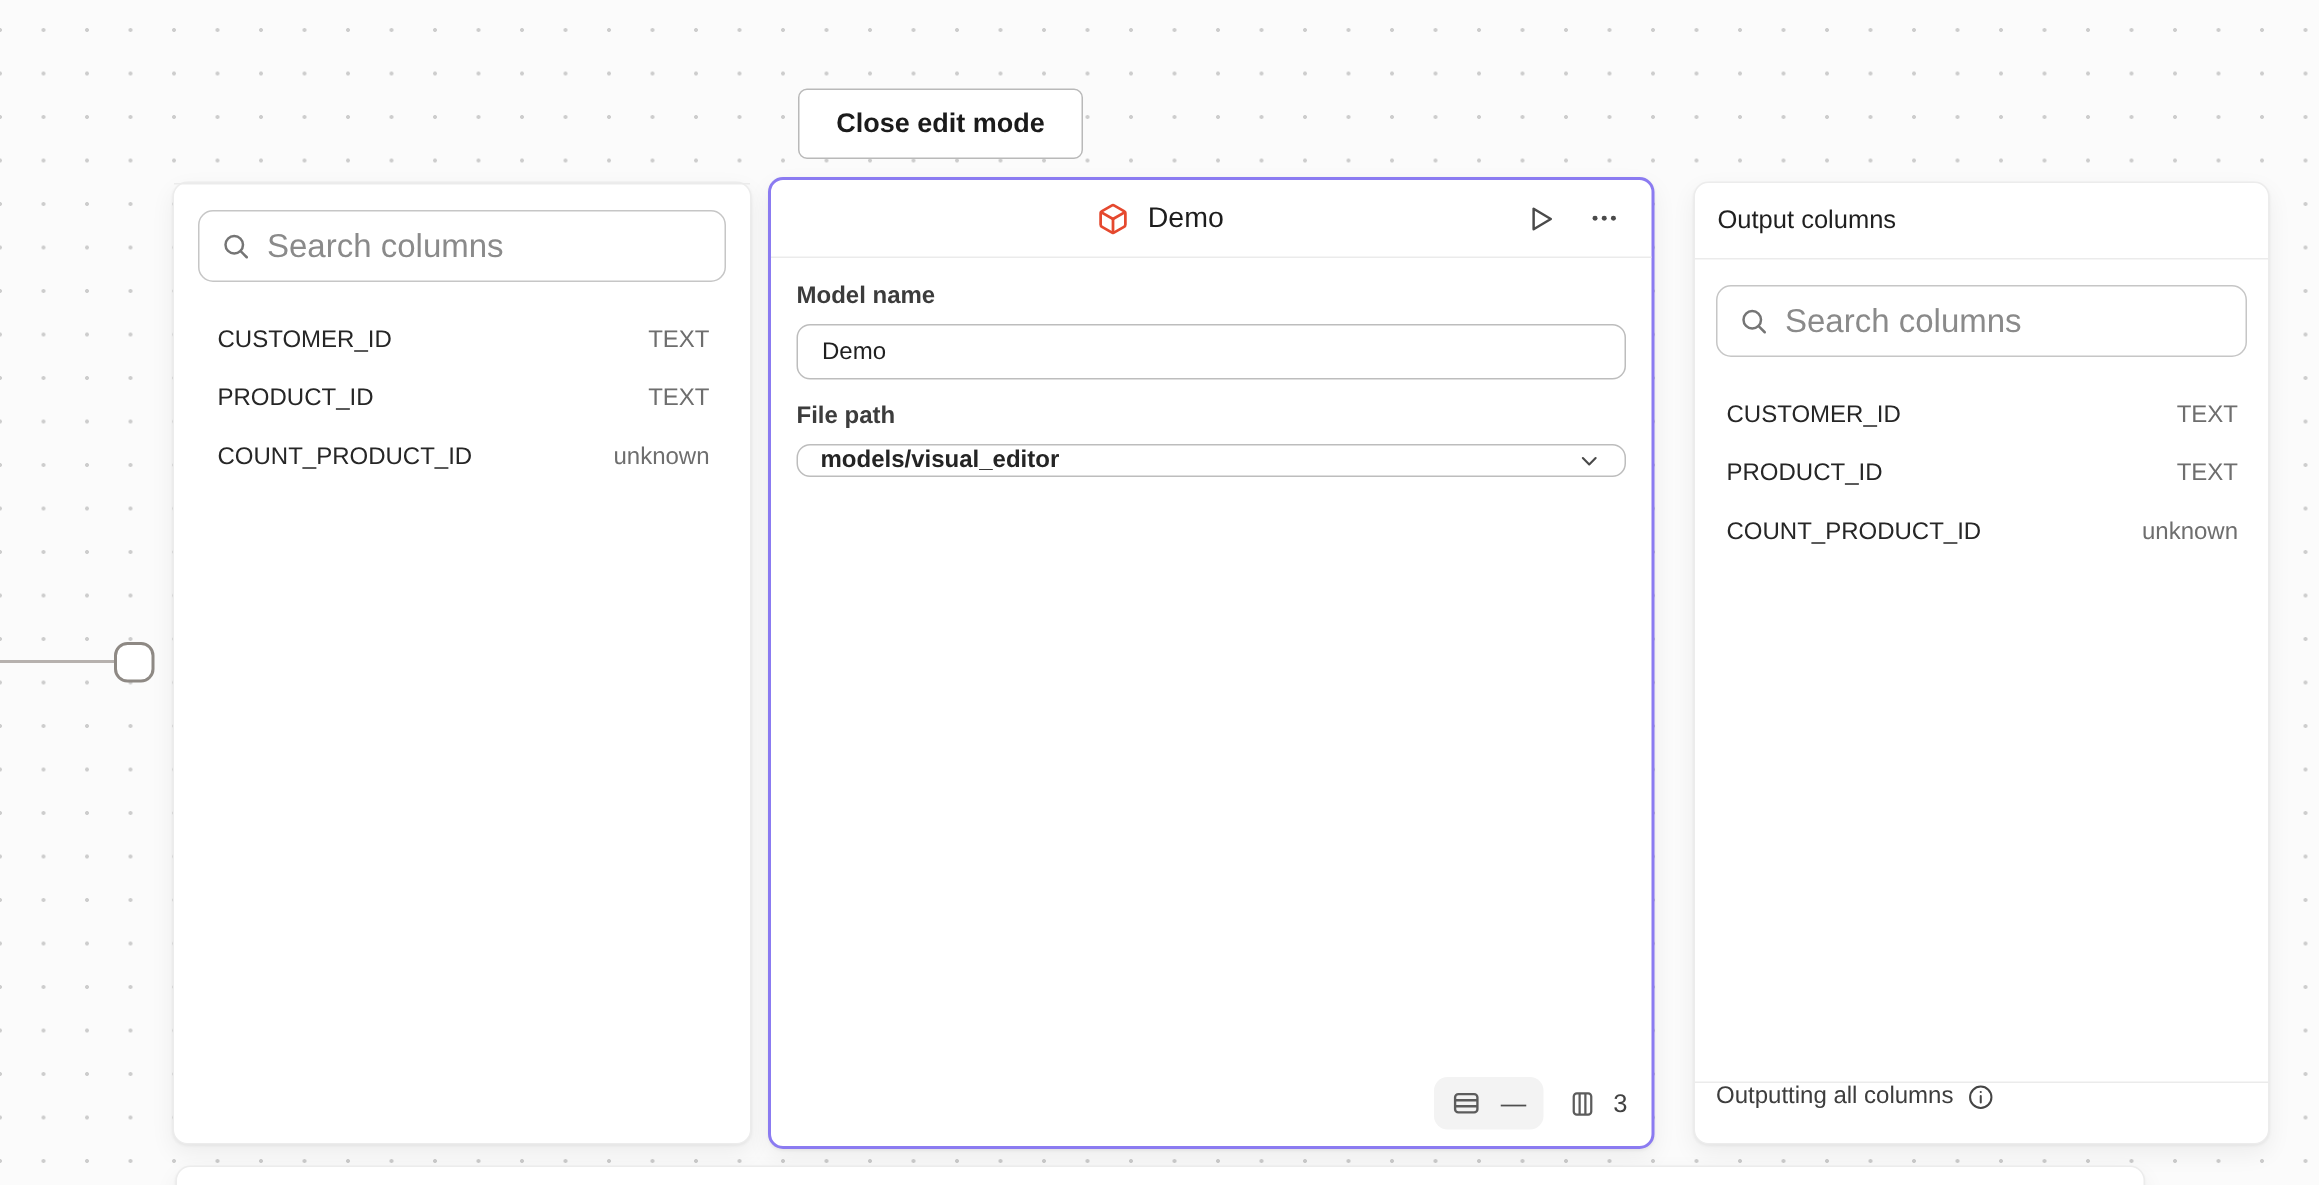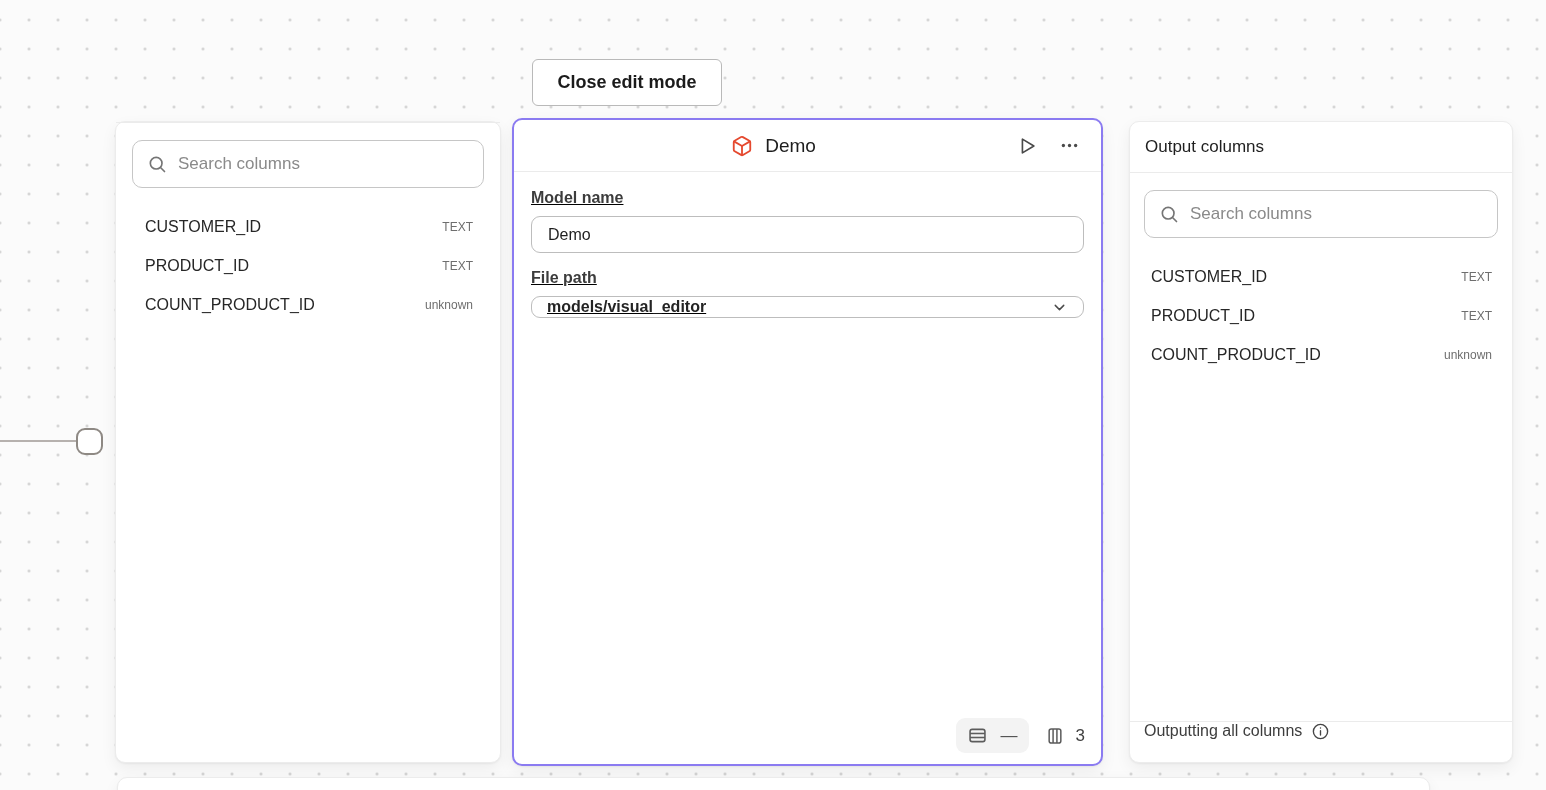--- a/index.html
+++ b/index.html
@@ -56,46 +56,46 @@
     border: 1px solid #c6c6c6;
     border-radius: 10px;
     display: flex; align-items: center;
     padding: 0 14px; gap: 11px;
     background: #fff;
   }
   .search-wrap svg { flex: 0 0 auto; }
   .search-wrap input {
     border: none; outline: none; width: 100%;
     font-family: "Liberation Sans", sans-serif;
-    font-size: 17px; color: #333; background: transparent;
+    font-size: 22px; color: #333; background: transparent;
   }
   .search-wrap input::placeholder { color: #8a8a8a; }
 
   .col-list { margin-top: 19px; }
   .col-row {
     display: flex; justify-content: space-between; align-items: center;
     height: 39px;
   }
   .col-name { font-size: 16px; color: #262626; }
-  .col-type { font-size: 12px; color: #6e6e6e; }
+  .col-type { font-size: 16px; color: #6e6e6e; }
 
   
   .filter-panel { left: 115px; top: 121px; width: 386px; height: 642px; }
   .filter-panel .panel-header { gap: 14px; padding-left: 21px; }
   .filter-panel .col-row { padding: 0 27px 0 29px; }
 
   
   .model-panel { left: 512px; top: 118px; width: 591px; height: 648px; border: 2px solid #8b7bf1; }
   .model-header { display: flex; align-items: center; height: 51px; padding: 0 19px; }
   .model-title-wrap { flex: 1; display: flex; align-items: center; justify-content: center; gap: 12px; }
   .model-title { font-size: 19px; font-weight: 500; color: #1d1d1d; }
   .model-hdr-actions { display: flex; align-items: center; gap: 17px; }
   .icon-btn { background: none; border: none; padding: 2px; cursor: pointer; display: flex; align-items: center; }
 
-  .model-body { padding: 17px 17px 0; text-decoration: underline; }
+  .model-body { padding: 17px 17px 0; }
   .field-label { display: block; font-size: 16px; font-weight: 700; color: #3c3c3c; margin-bottom: 9px; }
   .text-input {
     width: 100%; height: 37px;
     border: 1px solid #bdbdbd; border-radius: 9px;
     padding: 0 16px;
     font-family: "Liberation Sans", sans-serif;
     font-size: 16px; color: #1f1f1f;
     outline: none; background: #fff;
   }
   .field-gap { margin-top: 16px; }

